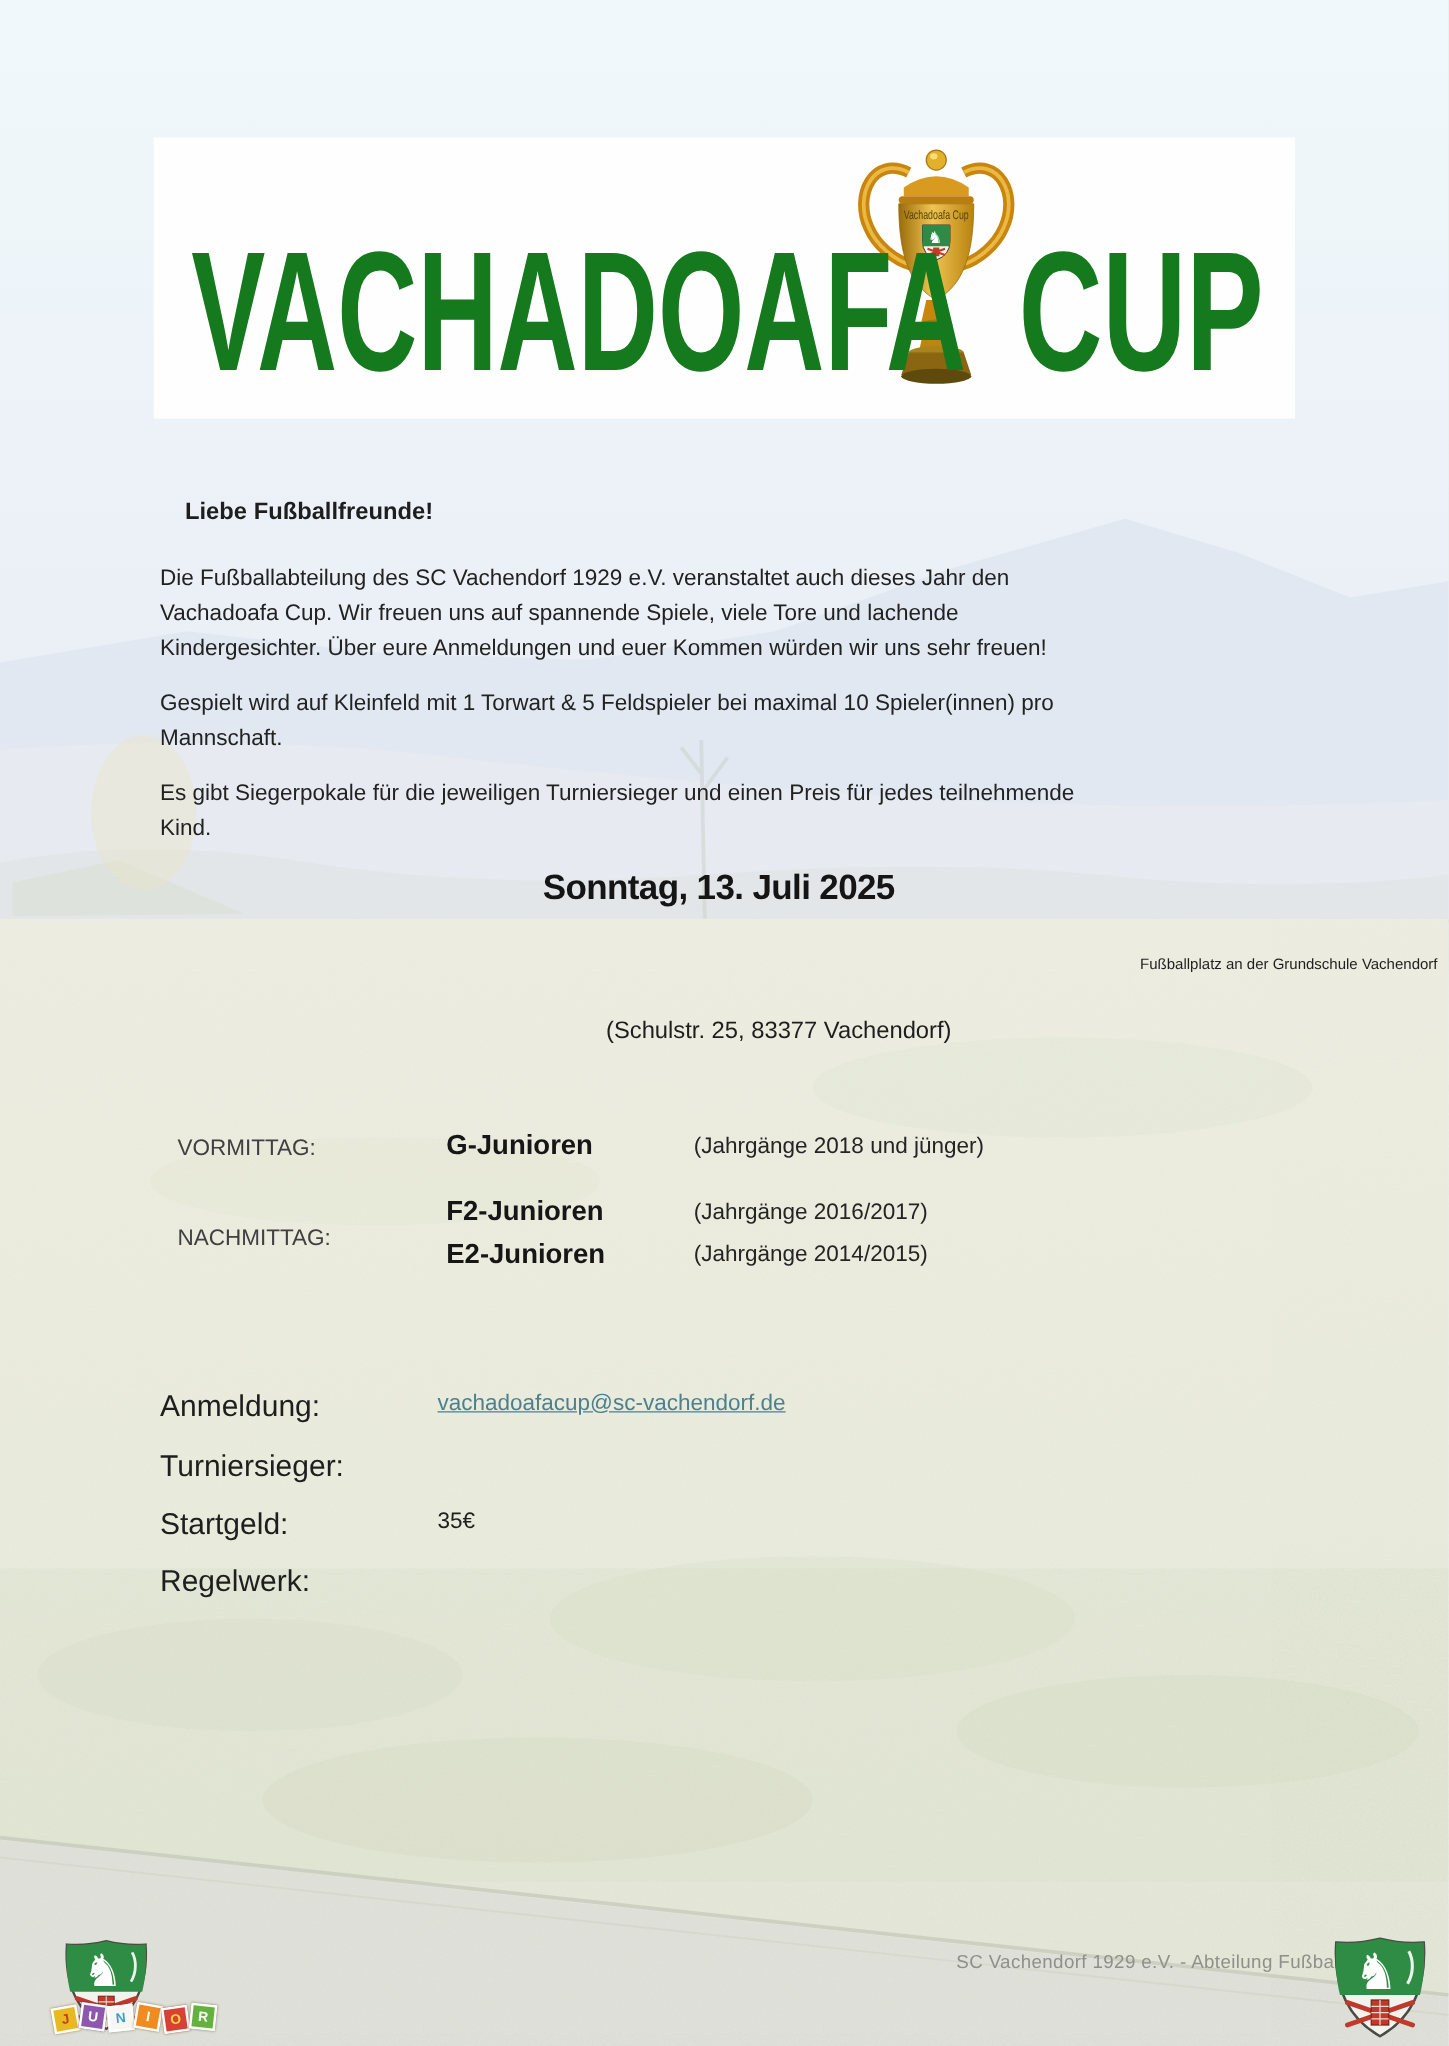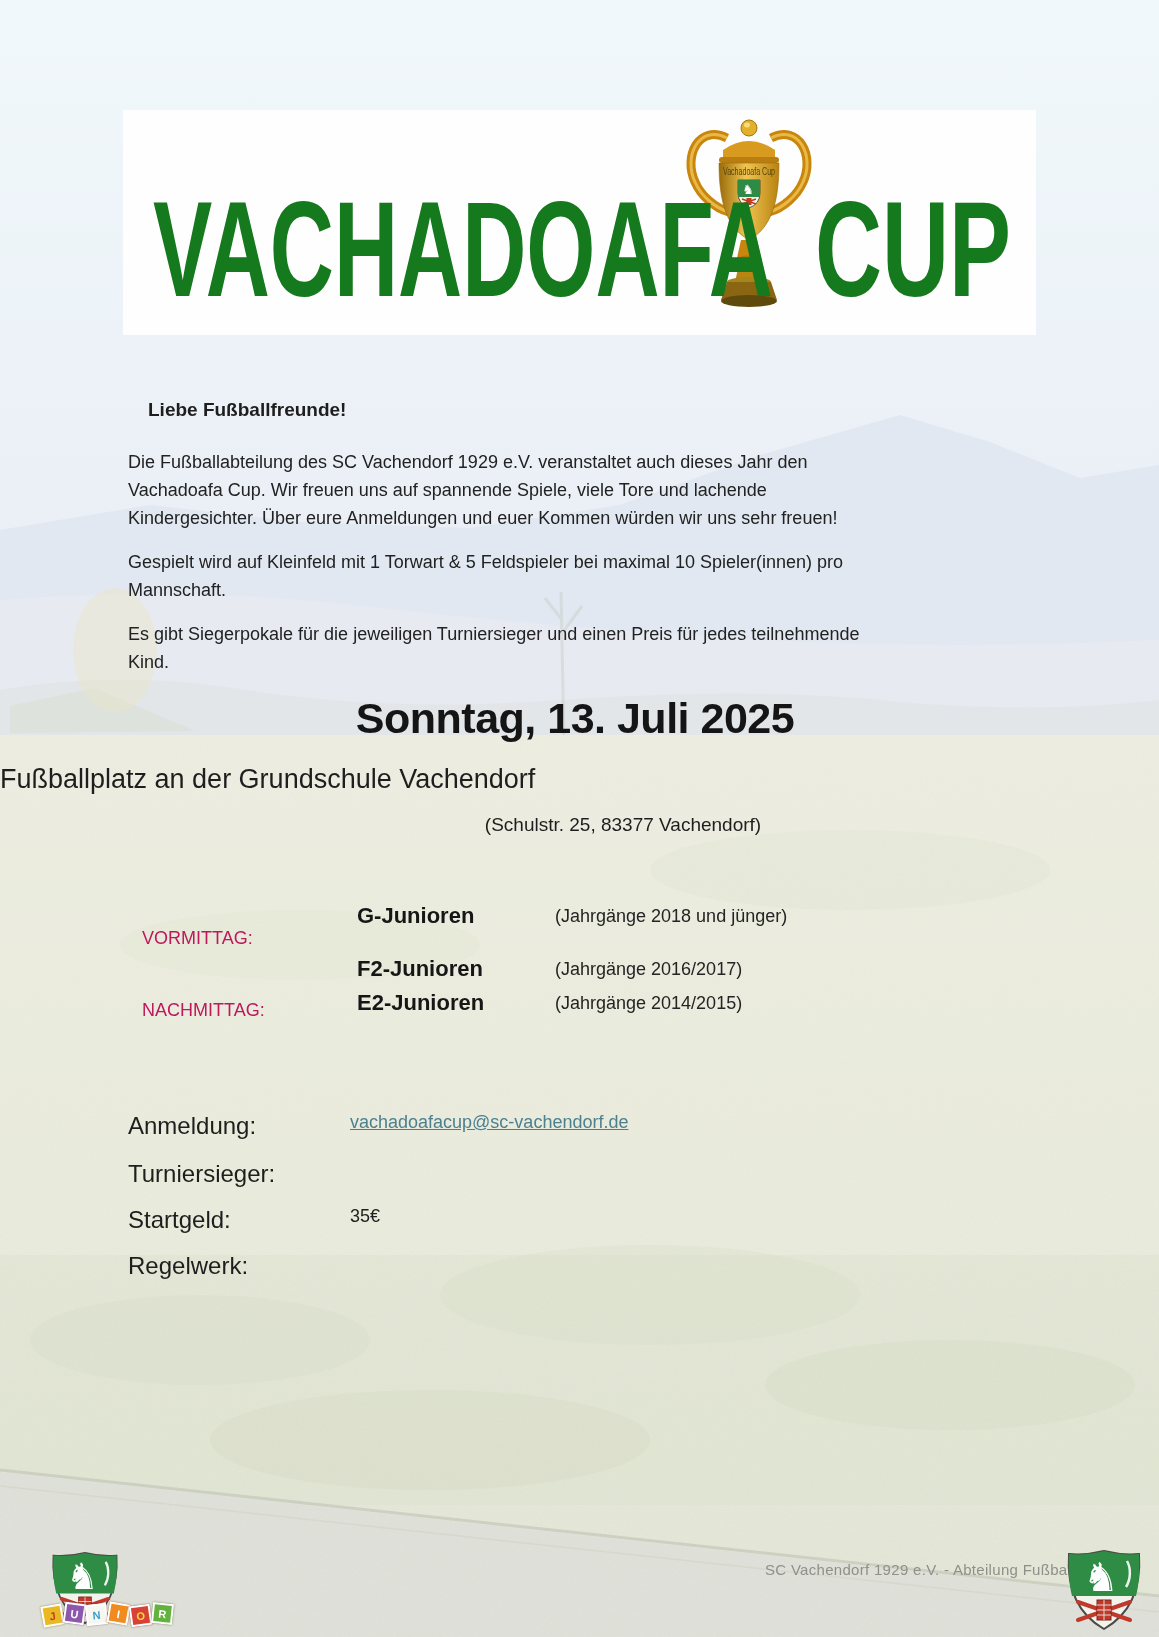--- a/index.html
+++ b/index.html
@@ -18,26 +18,26 @@
   .trophy { position:absolute; left:560px; top:6px; width:132px; height:196px; }
   .trophy-label-text { font-family:"Liberation Sans", sans-serif; font-size:10px; fill:#564409; }
 
   
   .greeting { left:128px; top:399px; font-size:19px; font-weight:bold;margin-left:20px; }
   .para { left:128px; width:800px; font-size:18px; line-height:28px; color:#222; }
   .para div { white-space:nowrap; }
 
   
   .date-heading { left:0; top:694px; width:1150px; text-align:center;
-    font-size:43px; font-weight:800; letter-spacing:-0.5px; color:#151515; }
-  .venue { left:0; top:764px; width:1150px; text-align:left; font-size:27px; }
+    font-size:28px; font-weight:800; letter-spacing:-0.5px; color:#151515; }
+  .venue { left:0; top:764px; width:1150px; text-align:right; font-size:12px; }
   .address { left:0; top:814px; width:1150px; text-align:center; font-size:19px;padding-left:48px; }
 
   
-  .sched-time { left:142px; font-size:18px; color:#be185d;margin-top:20px; }
+  .sched-time { left:142px; font-size:18px; color:#404040; }
   .sched-team { left:357px; font-size:22px; font-weight:bold; color:#161616; }
   .sched-years { left:555px; font-size:18px; color:#242424;text-align:center; }
 
   
   .det-label { left:128px; font-size:24px; }
   .det-value { left:350px; font-size:18px; width:620px; }
   .det-value .line { line-height:30px; white-space:nowrap; }
   a.email-link { color:#4d808f; text-decoration:underline; }
 
   .closing { left:0; top:1371px; width:1130px; text-align:center;

